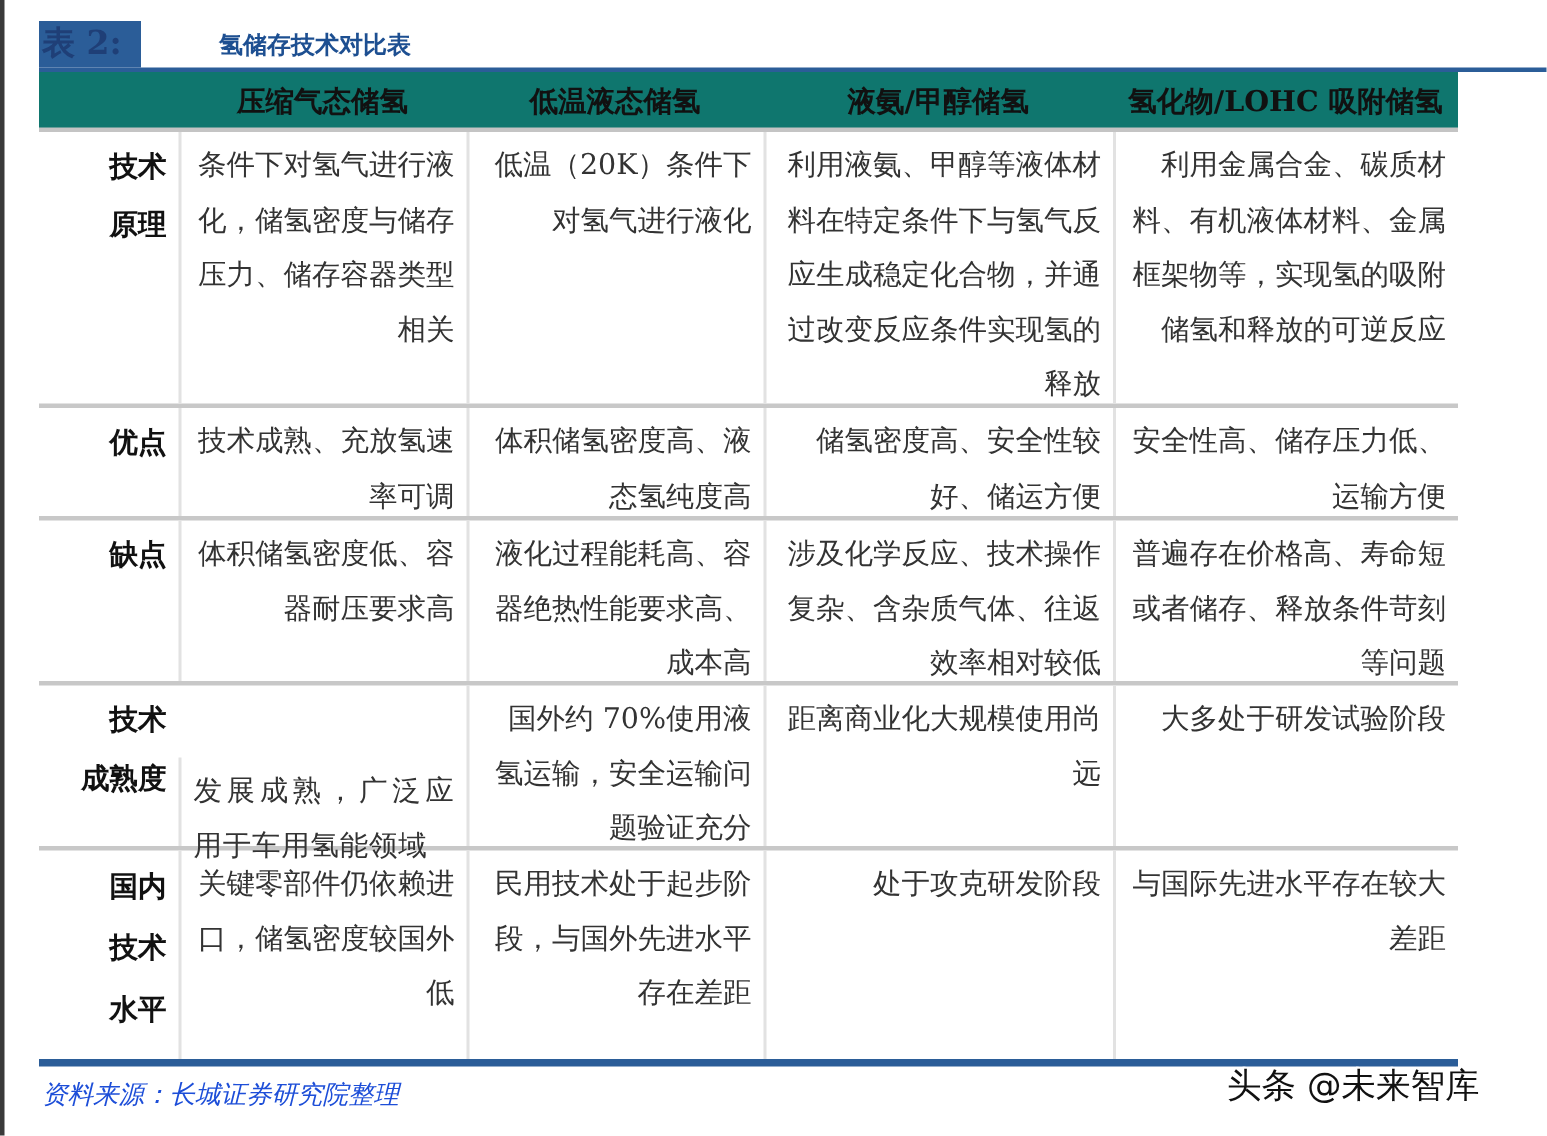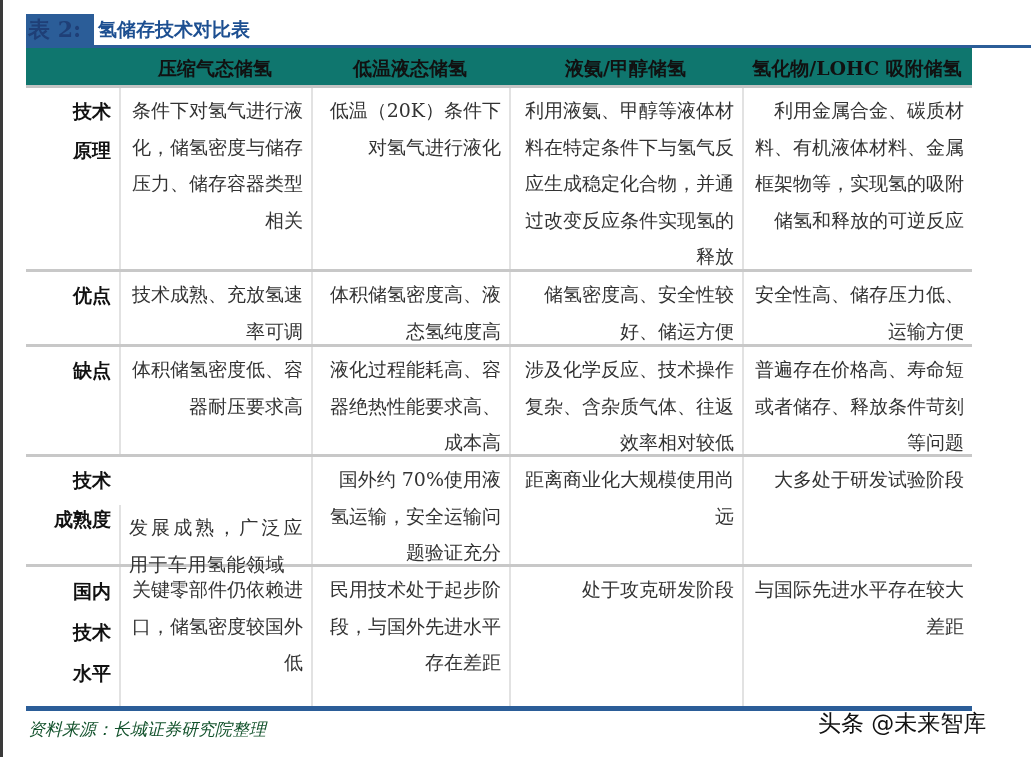--- a/index.html
+++ b/index.html
@@ -1,46 +1,46 @@
 <!DOCTYPE html>
 <html><head>
 <meta charset="utf-8">
 <style>
   html, body { margin: 0; padding: 0; }
   body {
     width: 1031px; height: 757px; background: #ffffff; position: relative; overflow: hidden;
     font-family: "DejaVu Serif", "Liberation Serif", serif; color: #222;
   }
   .left-edge { position: absolute; left: 0; top: 0; width: 3px; height: 757px; background: #3a3a3a; }
-  .title-row { position: absolute; left: 26px; top: 14px; height: 31px; display: flex; align-items: center; }
+  .title-row { position: absolute; left: 26px; top: 14px; height: 31px; display: flex; align-items: center; gap: 48px; }
   .title-label {
     background: #2b5d98; color: #1f3f77; font-weight: bold; font-size: 22px; height: 31px;
     line-height: 31px; padding: 0 8px 0 2px; width: 58px;
   }
-  .title-text { color: #1d4f91; font-size: 19px; font-weight: bold; padding-left: 4px; line-height: 31px; }
+  .title-text { color: #1d4f91; font-size: 16px; font-weight: bold; padding-left: 4px; line-height: 31px; }
   .title-rule { position: absolute; left: 26px; top: 45px; width: 1005px; height: 3px; background: #2b5d98; }
   .header-row {
     position: absolute; left: 26px; top: 48px; width: 946px; height: 40px; background: #0f766e;
     border-bottom: 3px solid #c4c4c4; box-sizing: border-box;
   }
   .hcell { position: absolute; top: 0; height: 37px; line-height: 40px; text-align: center; font-weight: bold; font-size: 19px; color: #111; }
   .table-body { position: absolute; left: 26px; top: 88px; width: 946px; }
   .row { position: absolute; left: 0; width: 946px; border-bottom: 3px solid #c8c8c8; box-sizing: border-box; }
   .row.last { border-bottom: none; }
   .cell { position: absolute; top: 0; bottom: 0; box-sizing: border-box; padding: 4px 8px 0 8px;
     font-size: 19px; line-height: 36.5px; text-align: right; color: #333; border-left: 2px solid #e2e2e2; }
   .cell.label { border-left: none; font-weight: bold; color: #111; padding-top: 4px; line-height: 39px; }
   .cell.justify { text-align: justify; text-align-last: left; letter-spacing: 0.5px; margin-top: 48px; }
   .c0 { left: 0; width: 93px; }
   .c1 { left: 93px; width: 192px; }
   .c2 { left: 285px; width: 198px; }
   .c3 { left: 483px; width: 233px; }
   .c4 { left: 716px; width: 230px; }
   .bottom-rule { position: absolute; left: 26px; top: 706px; width: 946px; height: 5px; background: #2b5d98; }
-  .source { position: absolute; left: 28px; top: 718px; font-size: 17px; font-style: italic; color: #14532d; }
+  .source { position: absolute; left: 28px; top: 718px; font-size: 17px; font-style: italic; color: #1d4ed8; }
   .watermark { position: absolute; left: 818px; top: 708px; font-family: "DejaVu Sans", "Liberation Sans", sans-serif; font-size: 23px; color: #111;
     text-shadow: 1px 1px 0 #fff, -1px -1px 0 #fff; }
 </style>
 </head>
 <body>
 
 <div class="left-edge"></div>
 
 <div class="title-row">
   <span class="title-label">表 2:</span>

